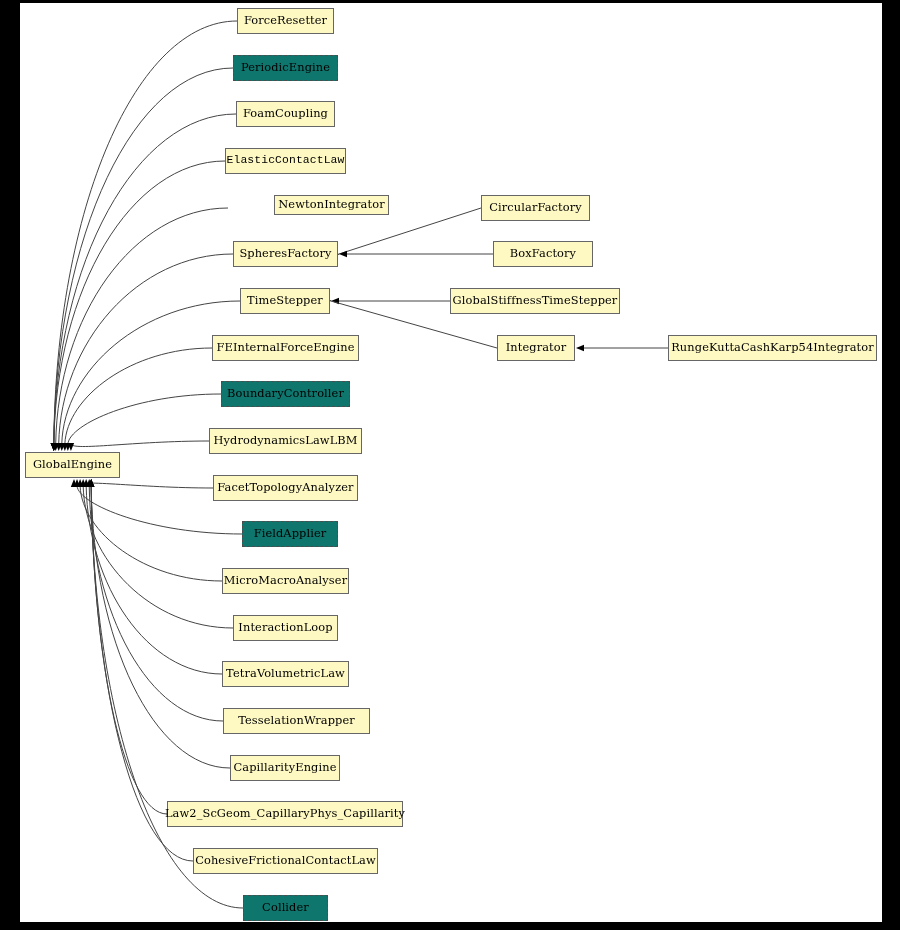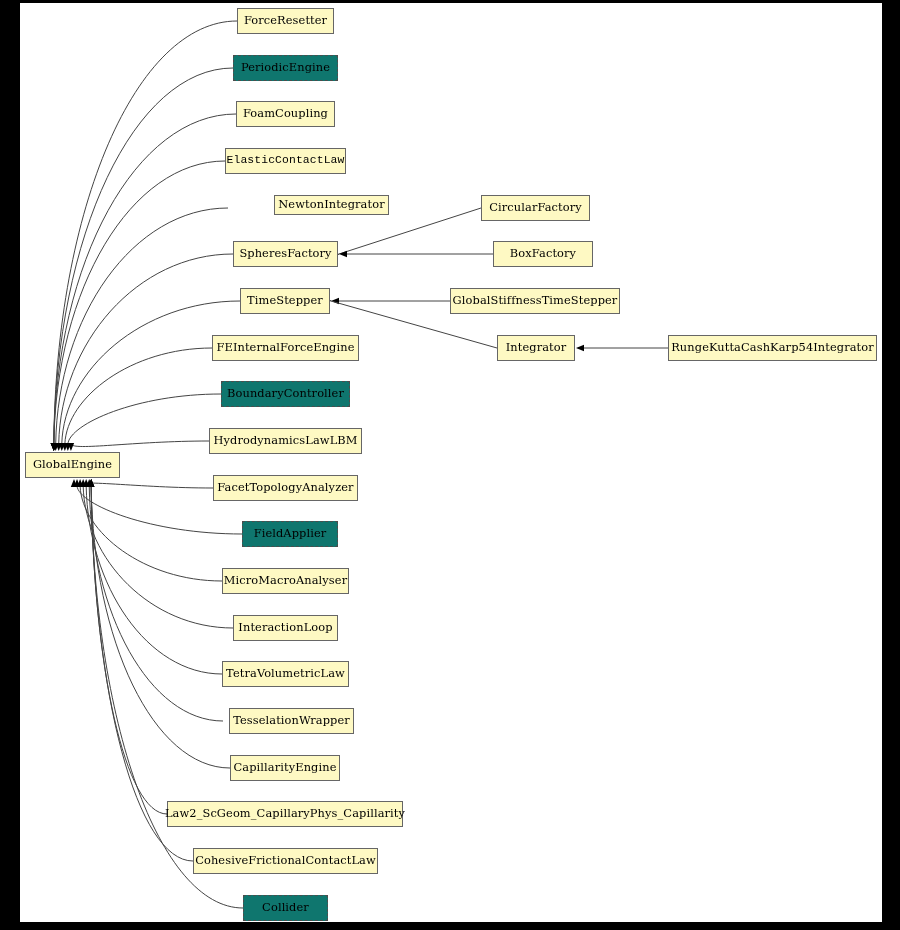--- a/index.html
+++ b/index.html
@@ -154,21 +154,21 @@
         </div>
         <div class="node" style="left: 202px; top: 565px; width: 127px; height: 26px;">
           <span class="label">MicroMacroAnalyser</span>
         </div>
         <div class="node" style="left: 213px; top: 612px; width: 105px; height: 26px;">
           <span class="label">InteractionLoop</span>
         </div>
         <div class="node" style="left: 202px; top: 658px; width: 127px; height: 26px;">
           <span class="label">TetraVolumetricLaw</span>
         </div>
-        <div class="node" style="left: 209px; top: 705px; width: 125px; height: 26px;">
+        <div class="node" style="left: 203px; top: 705px; width: 147px; height: 26px;">
           <span class="label">TesselationWrapper</span>
         </div>
         <div class="node" style="left: 210px; top: 752px; width: 110px; height: 26px;">
           <span class="label">CapillarityEngine</span>
         </div>
         <div class="node" style="left: 147px; top: 798px; width: 236px; height: 26px;">
           <span class="label">Law2_ScGeom_CapillaryPhys_Capillarity</span>
         </div>
         <div class="node" style="left: 173px; top: 845px; width: 185px; height: 26px;">
           <span class="label">CohesiveFrictionalContactLaw</span>

